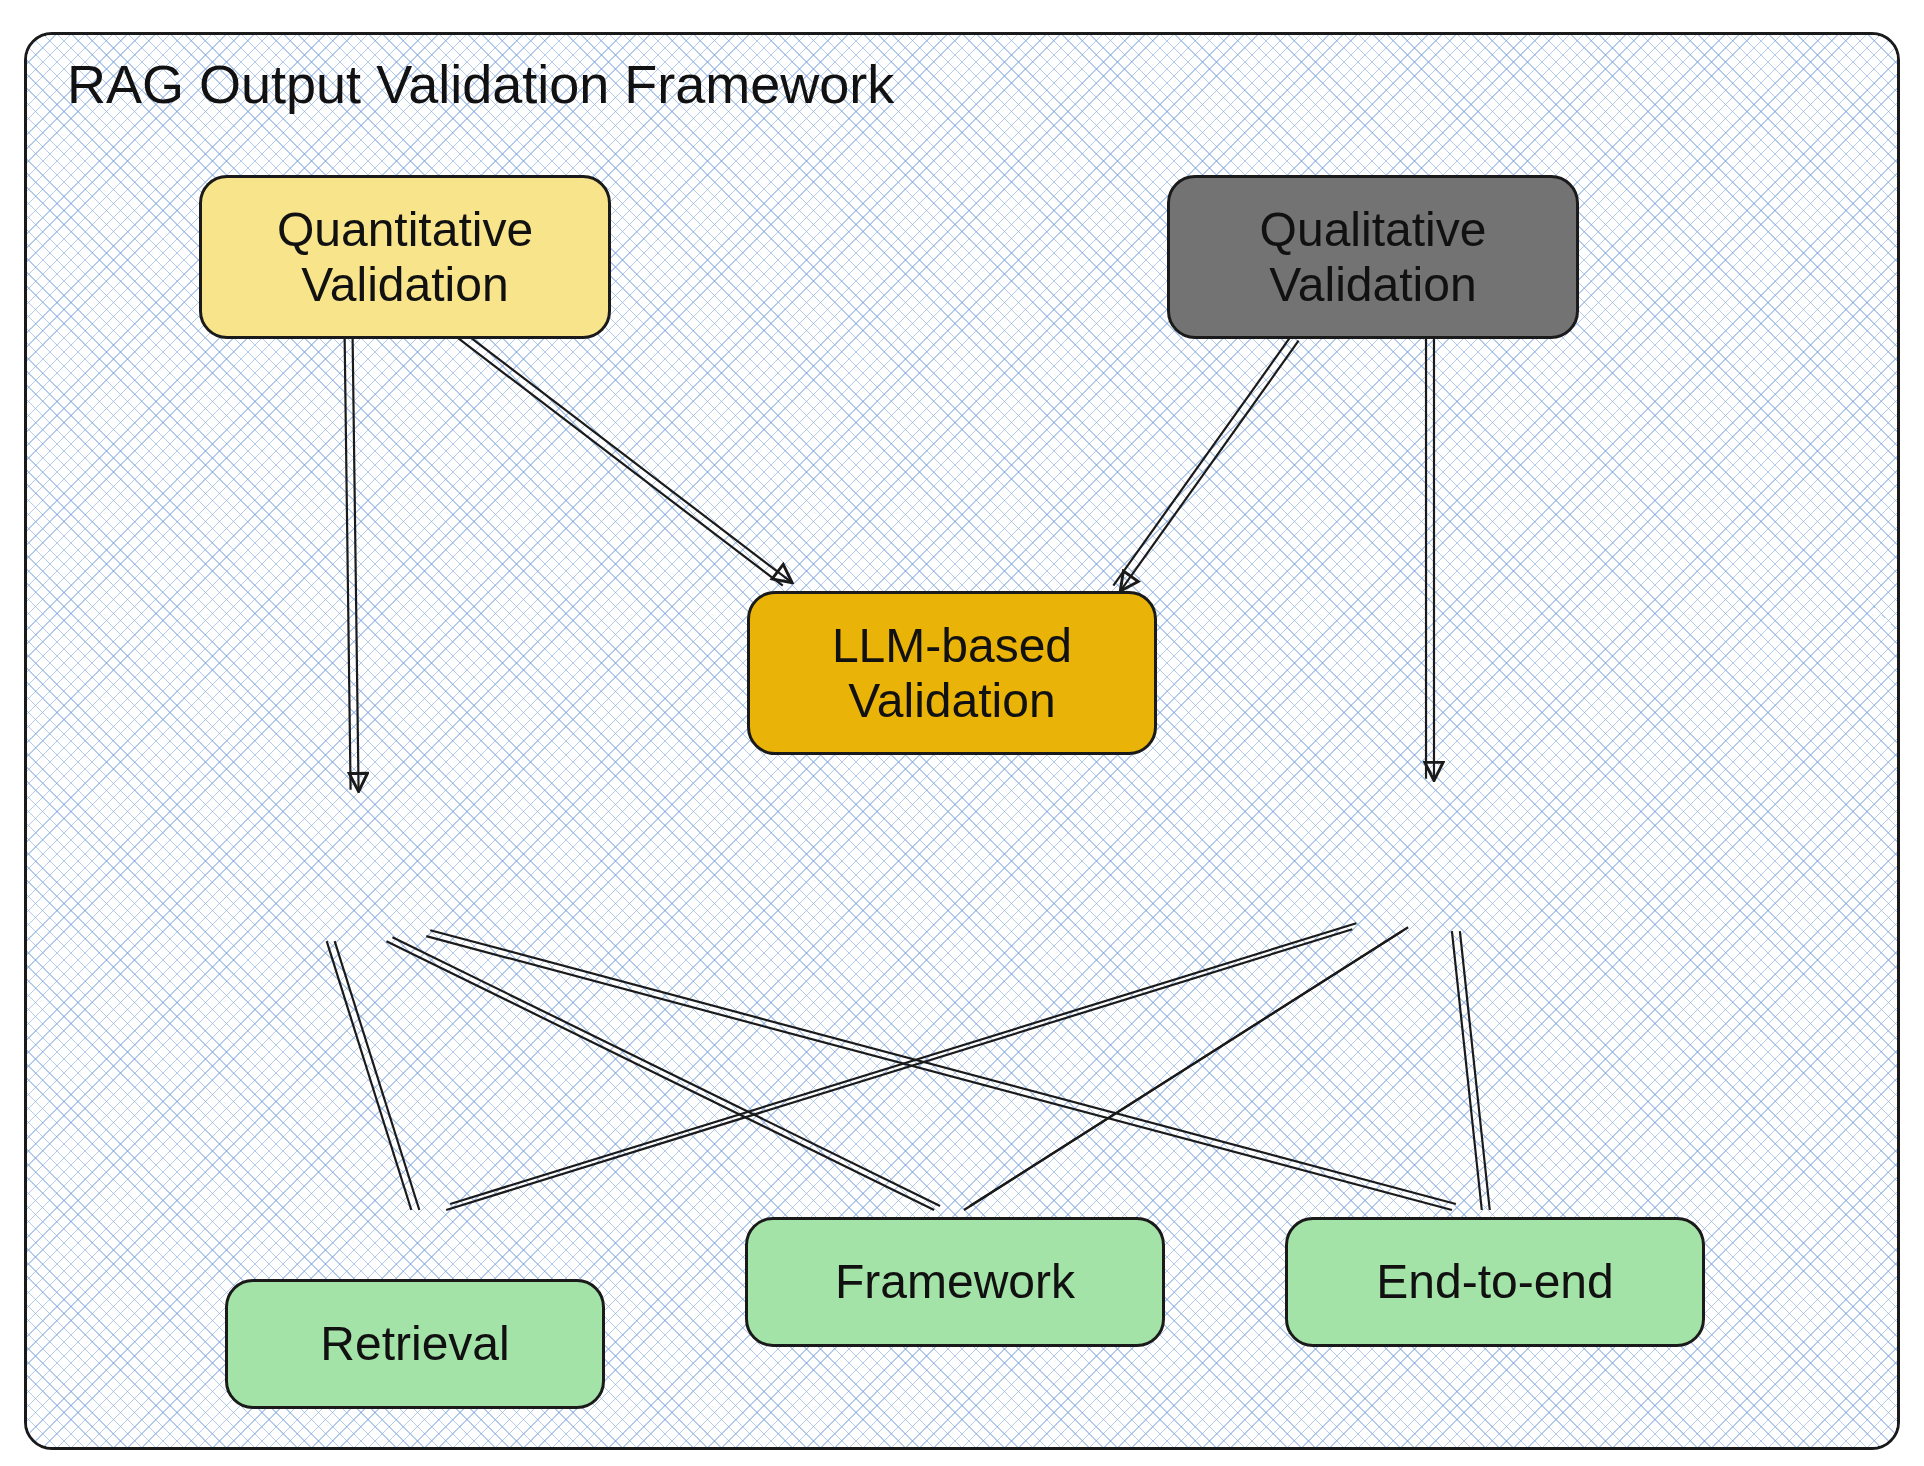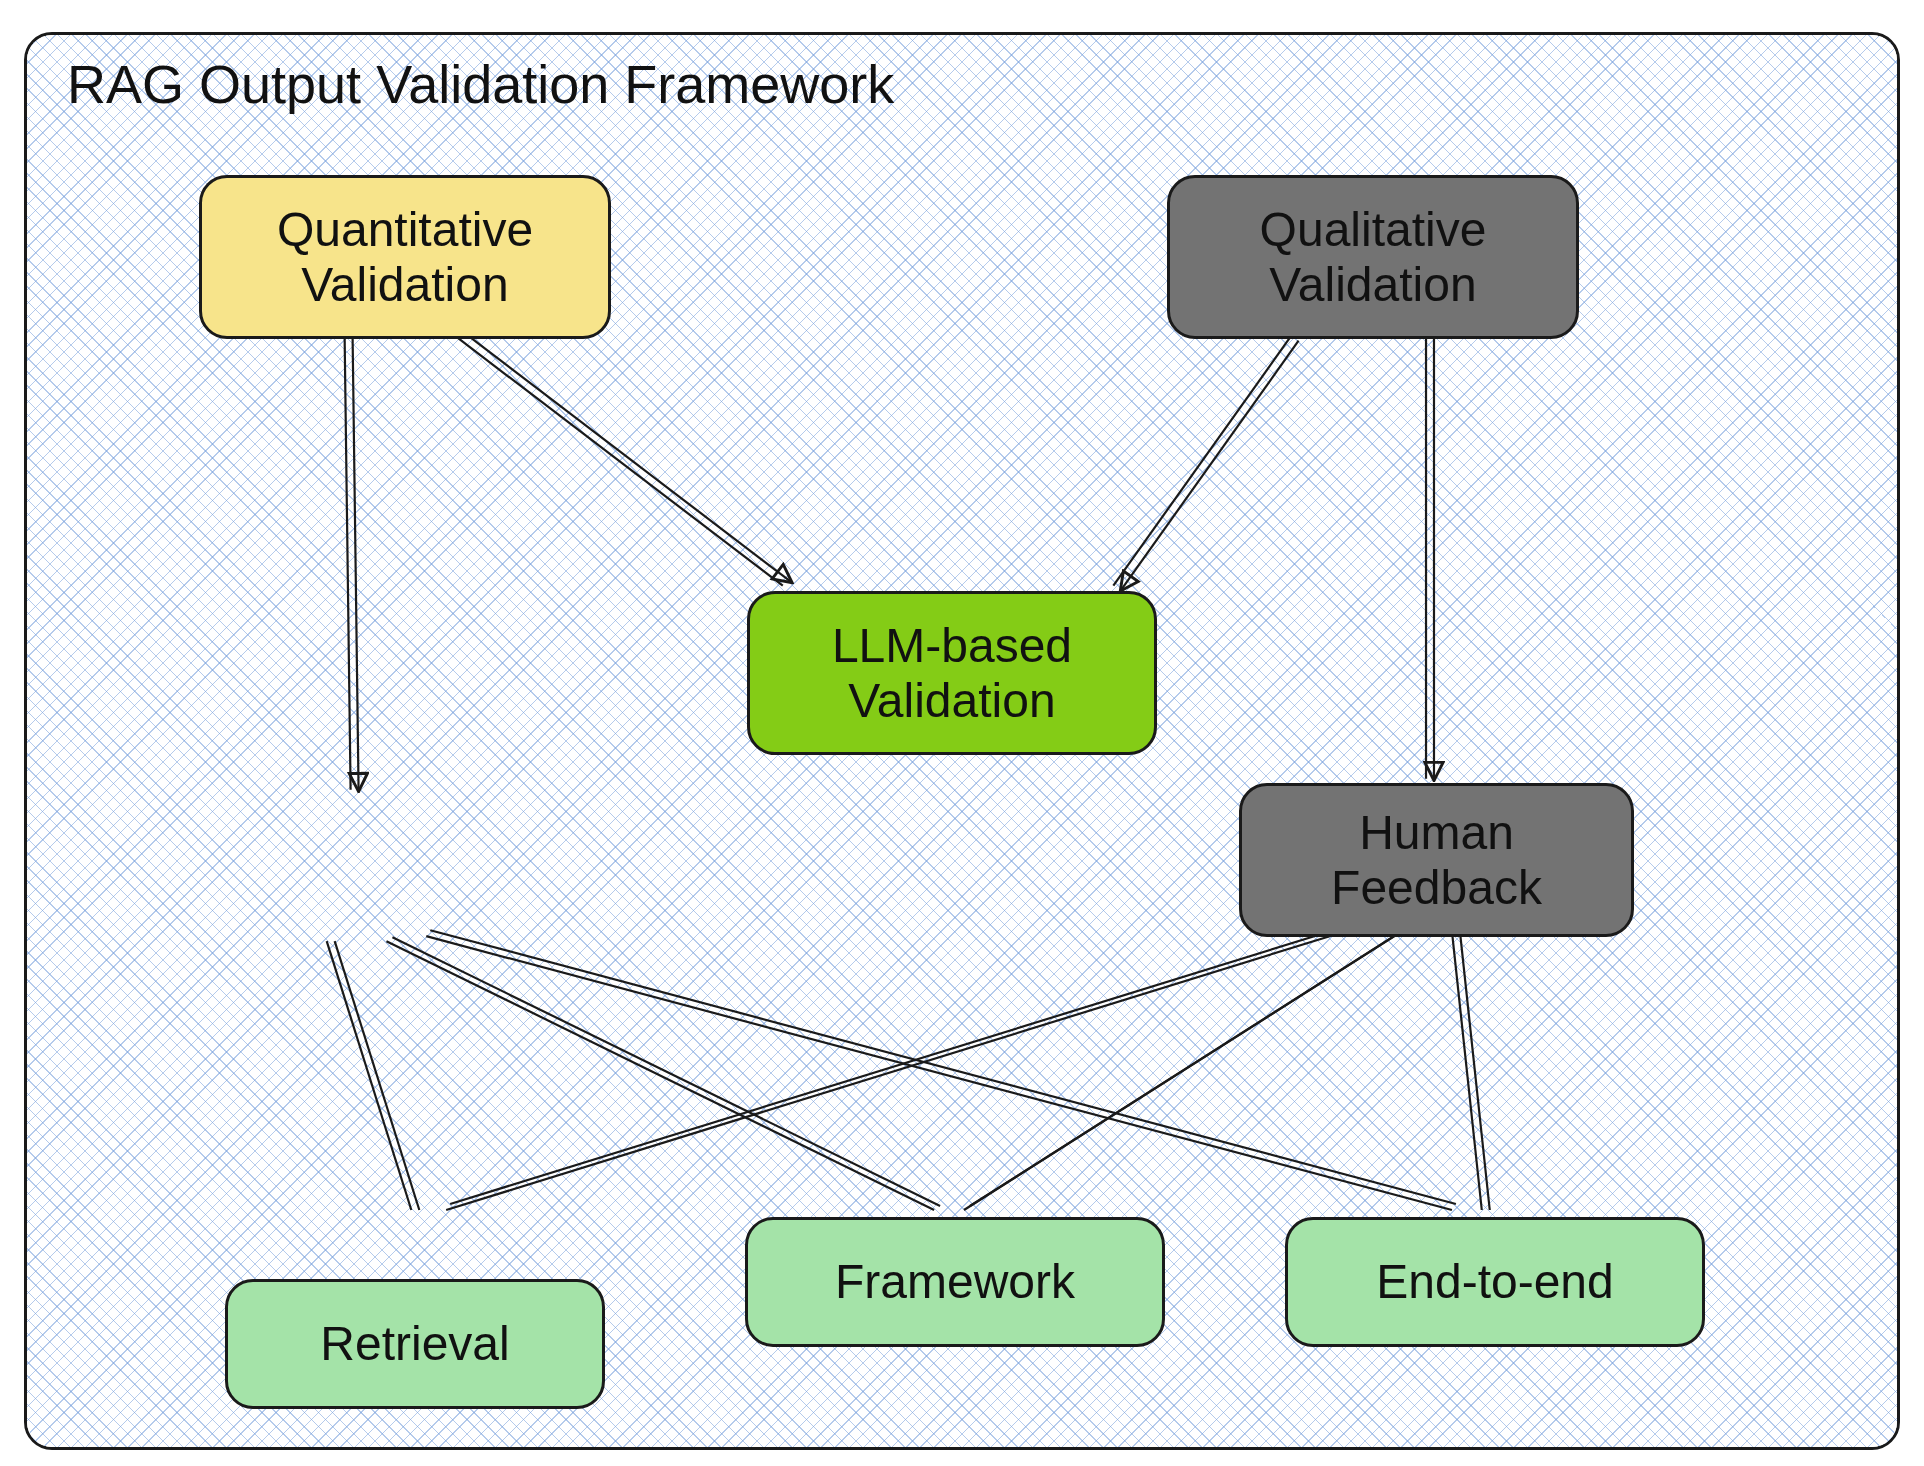--- a/index.html
+++ b/index.html
@@ -70,21 +70,21 @@
     text-align: center;
     font-size: 48px;
     line-height: 1.15;
     color: #111;
     padding: 10px 24px;
     white-space: pre-line;
   }
 
   .node.yellow { background: #f7e48b; }
   .node.pink   { background: #737373; }
-  .node.orange { background: #84cc16; }
+  .node.orange { background: #eab308; }
   .node.green  { background: #a4e3a8; }
 
   svg.edges {
     position: absolute;
     inset: 0;
     width: 100%;
     height: 100%;
     pointer-events: none;
   }
   svg.edges line {
@@ -161,22 +161,20 @@
     <div class="node yellow" style="left:172px; top:140px; width:412px; height:164px;">Quantitative
 Validation</div>
 
     <div class="node pink" style="left:1140px; top:140px; width:412px; height:164px;">Qualitative
 Validation</div>
 
     <div class="node orange" style="left:720px; top:556px; width:410px; height:164px;">LLM-based
 Validation</div>
 
 
-    <div class="node pink" style="left:1212px; top:748px; width:395px; height:154px;">Human
-Feedback</div>
 
     <div class="node green" style="left:198px; top:1244px; width:380px; height:130px;">Retrieval</div>
 
     <div class="node green" style="left:718px; top:1182px; width:420px; height:130px;">Framework</div>
 
     <div class="node green" style="left:1258px; top:1182px; width:420px; height:130px;">End-to-end</div>
 
   </div>
 </div>
 

